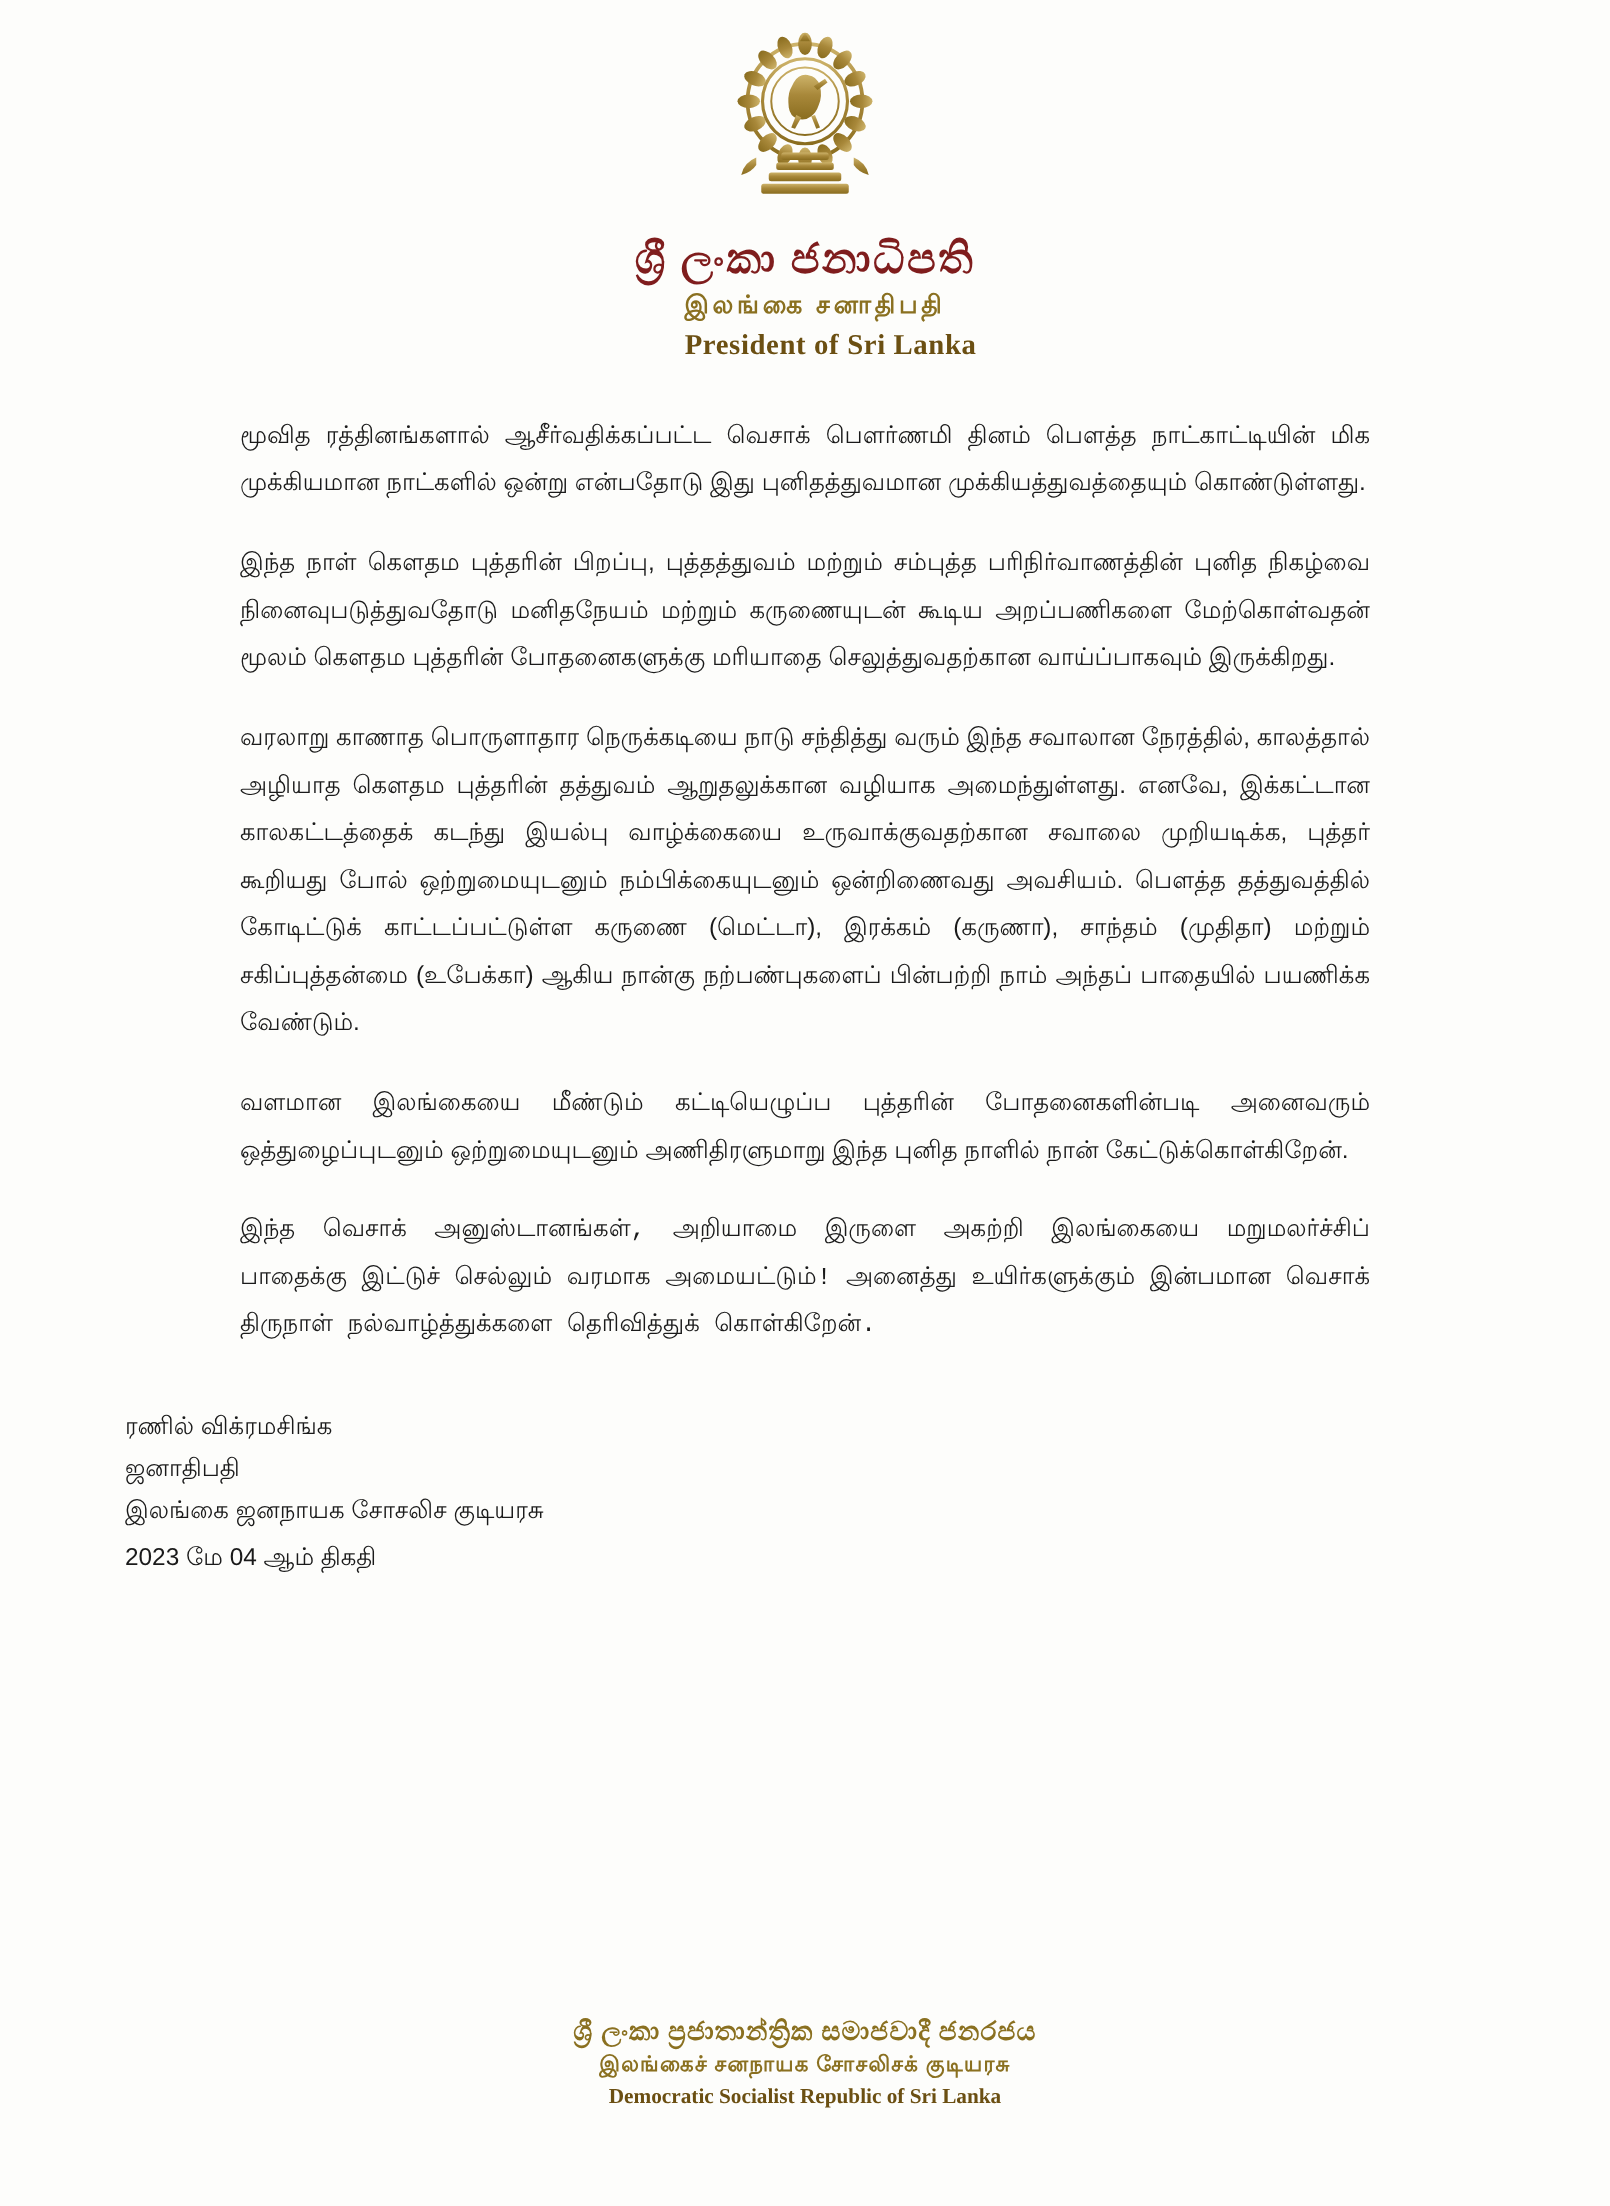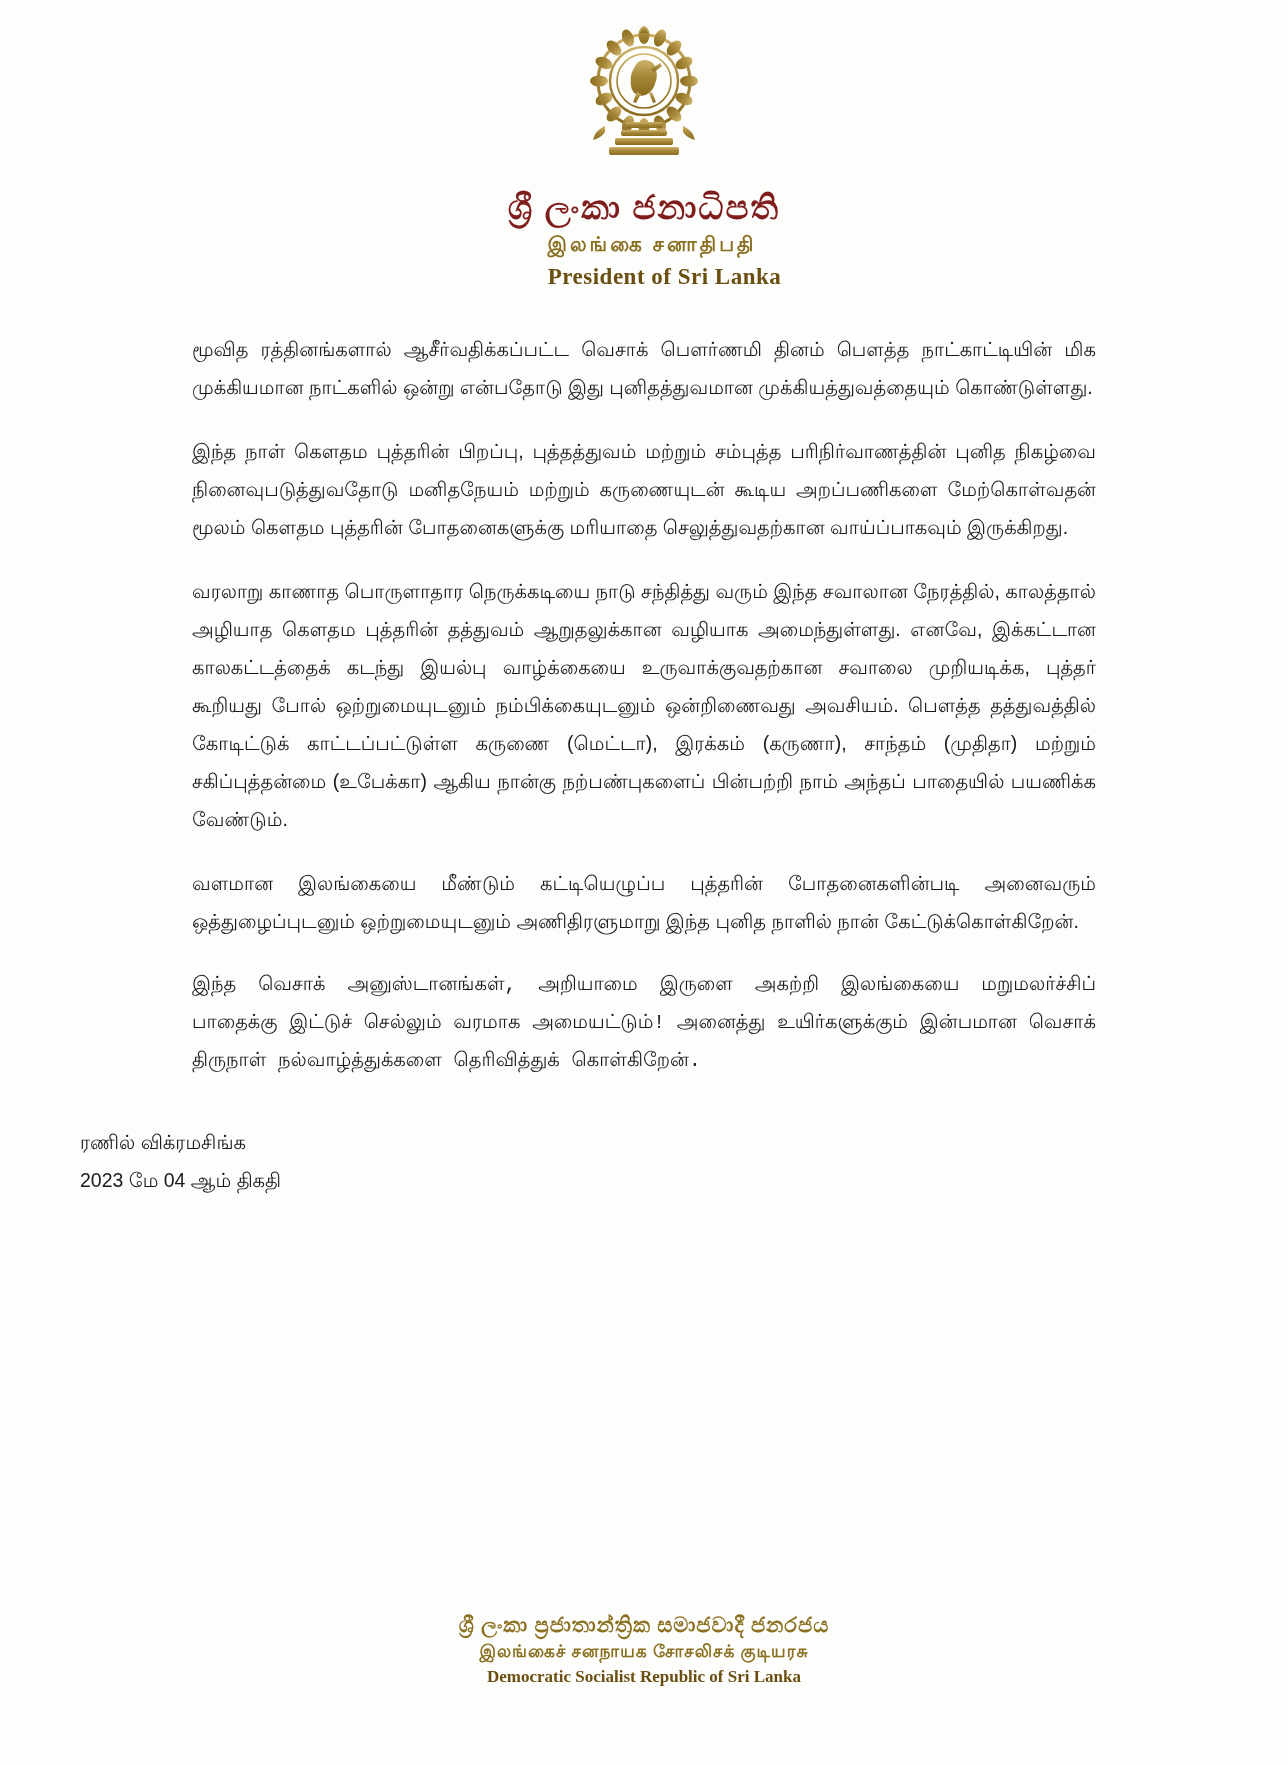--- a/index.html
+++ b/index.html
@@ -91,21 +91,21 @@
     font-size: 19.5px;
     line-height: 1.95;
     color: #1a1a1a;
     margin: 0 0 26px 0;
     font-family: "Liberation Sans", sans-serif;
   }
   .para:last-child { margin-bottom: 0; font-family: Liberation Mono, monospace; }
 
   
   .sign-block {
-    margin: 46px 192px 0 80px;
+    margin: 46px 192px 0 100px;
     font-size: 19.5px;
     line-height: 1.72;
     color: #1a1a1a;
   }
   .sign-line { display: block; }
   .sign-name { font-weight: 400; }
   .sign-date { margin-top: 4px; }
 
   
   .footer {
@@ -211,20 +211,22 @@
   <div class="body-wrap">
     <p class="para">மூவித ரத்தினங்களால் ஆசீர்வதிக்கப்பட்ட வெசாக் பௌர்ணமி தினம் பௌத்த நாட்காட்டியின் மிக முக்கியமான நாட்களில் ஒன்று என்பதோடு இது புனிதத்துவமான முக்கியத்துவத்தையும் கொண்டுள்ளது.</p>
     <p class="para">இந்த நாள் கௌதம புத்தரின் பிறப்பு, புத்தத்துவம் மற்றும் சம்புத்த பரிநிர்வாணத்தின் புனித நிகழ்வை நினைவுபடுத்துவதோடு மனிதநேயம் மற்றும் கருணையுடன் கூடிய அறப்பணிகளை மேற்கொள்வதன் மூலம் கௌதம புத்தரின் போதனைகளுக்கு மரியாதை செலுத்துவதற்கான வாய்ப்பாகவும் இருக்கிறது.</p>
     <p class="para">வரலாறு காணாத பொருளாதார நெருக்கடியை நாடு சந்தித்து வரும் இந்த சவாலான நேரத்தில், காலத்தால் அழியாத கௌதம புத்தரின் தத்துவம் ஆறுதலுக்கான வழியாக அமைந்துள்ளது. எனவே, இக்கட்டான காலகட்டத்தைக் கடந்து இயல்பு வாழ்க்கையை உருவாக்குவதற்கான சவாலை முறியடிக்க, புத்தர் கூறியது போல் ஒற்றுமையுடனும் நம்பிக்கையுடனும் ஒன்றிணைவது அவசியம். பௌத்த தத்துவத்தில் கோடிட்டுக் காட்டப்பட்டுள்ள கருணை (மெட்டா), இரக்கம் (கருணா), சாந்தம் (முதிதா) மற்றும் சகிப்புத்தன்மை (உபேக்கா) ஆகிய நான்கு நற்பண்புகளைப் பின்பற்றி நாம் அந்தப் பாதையில் பயணிக்க வேண்டும்.</p>
     <p class="para">வளமான இலங்கையை மீண்டும் கட்டியெழுப்ப புத்தரின் போதனைகளின்படி அனைவரும் ஒத்துழைப்புடனும் ஒற்றுமையுடனும் அணிதிரளுமாறு இந்த புனித நாளில் நான் கேட்டுக்கொள்கிறேன்.</p>
     <p class="para">இந்த வெசாக் அனுஸ்டானங்கள், அறியாமை இருளை அகற்றி இலங்கையை மறுமலர்ச்சிப் பாதைக்கு இட்டுச் செல்லும் வரமாக அமையட்டும்! அனைத்து உயிர்களுக்கும் இன்பமான வெசாக் திருநாள் நல்வாழ்த்துக்களை தெரிவித்துக் கொள்கிறேன்.</p>
   </div>
 
   <div class="sign-block">
     <span class="sign-line sign-name">ரணில் விக்ரமசிங்க</span>
+    <span class="sign-line">ஜனாதிபதி</span>
+    <span class="sign-line">இலங்கை ஜனநாயக சோசலிச குடியரசு</span>
     <span class="sign-line sign-date">2023 மே 04 ஆம் திகதி</span>
   </div>
 
   <div class="footer">
     <div class="ft-sinhala">ශ්‍රී ලංකා ප්‍රජාතාන්ත්‍රික සමාජවාදී ජනරජය</div>
     <div class="ft-tamil">இலங்கைச் சனநாயக சோசலிசக் குடியரசு</div>
     <div class="ft-english">Democratic Socialist Republic of Sri Lanka</div>
   </div>
 
 </div>

